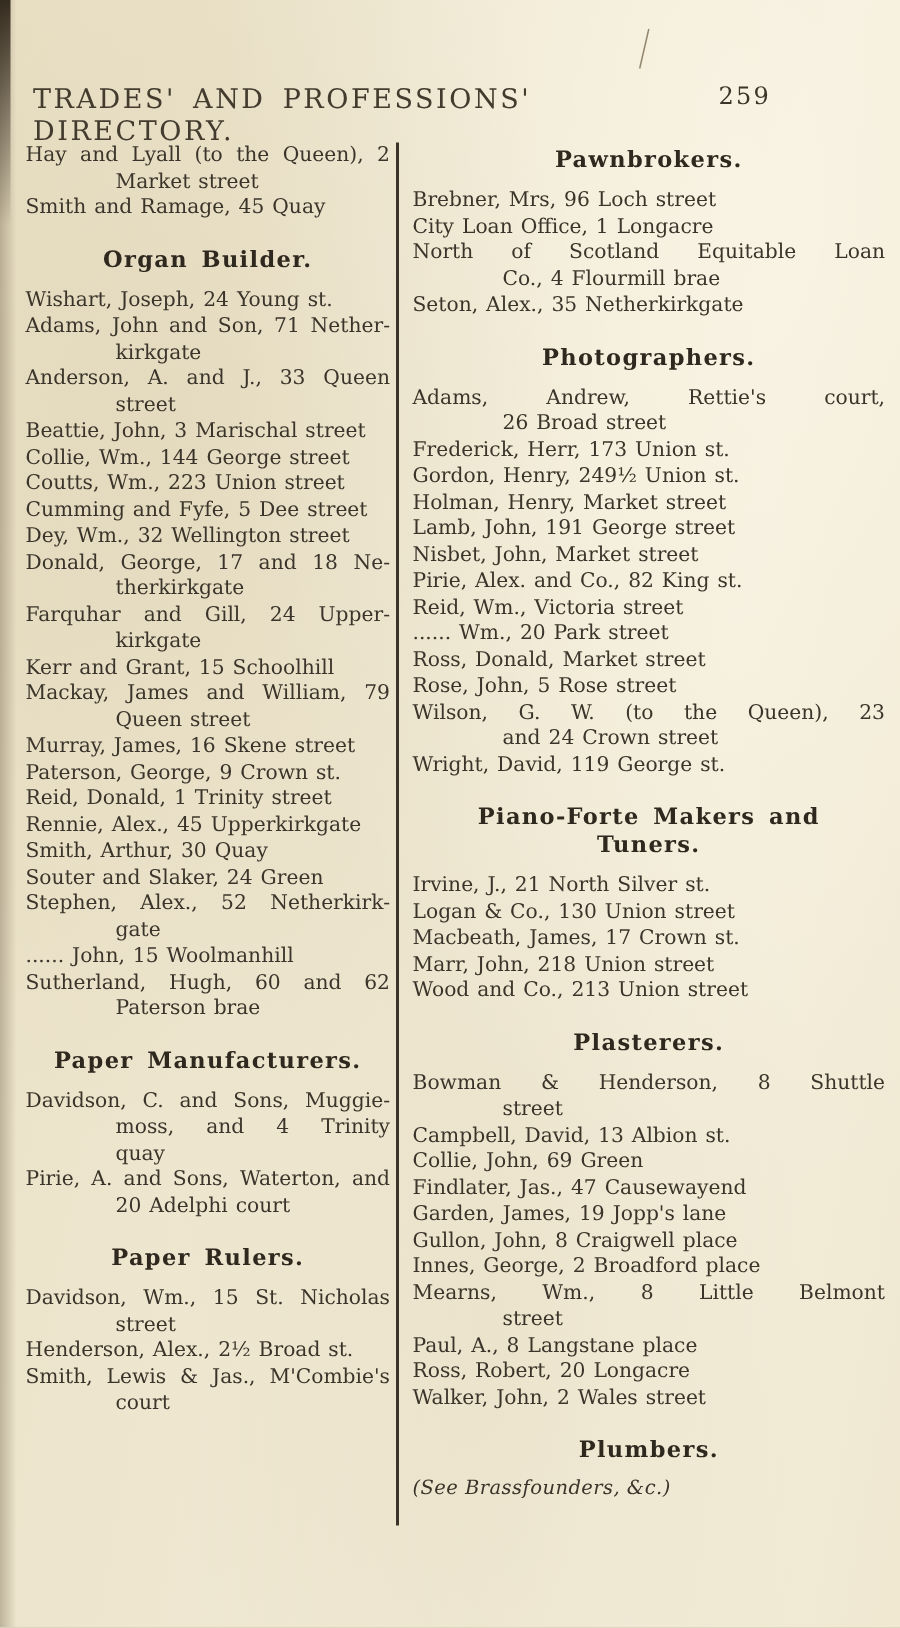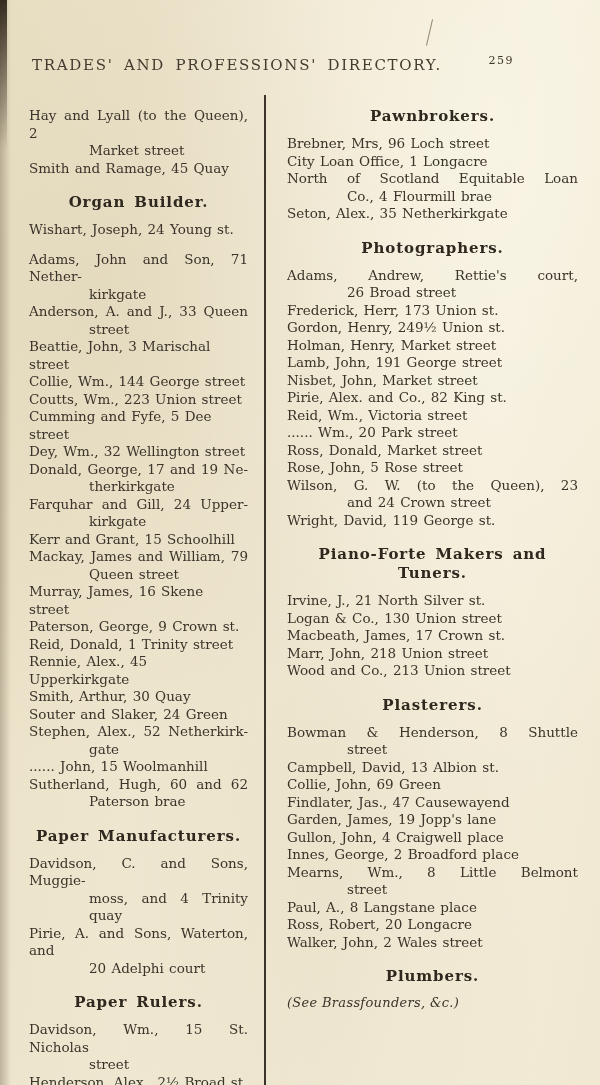--- a/index.html
+++ b/index.html
@@ -27,38 +27,38 @@
     background: linear-gradient(to bottom, rgba(40,31,20,0.92), rgba(40,31,20,0));
     pointer-events: none;
   }
   .scan-mark {
     position: absolute; left: 429px; top: 19px; width: 1px; height: 27px;
     background: #92866c; transform: rotate(13deg);
   }
   
   .page-header { position: relative; height: 26px; margin-top: 56px; }
   .header-title {
-    position: absolute; left: 22px; width: 420px; text-align: right;
-    font-size: 15px; letter-spacing: 1.7px; word-spacing: 4px; color: #433b2e;
+    position: absolute; left: 22px; width: 420px; text-align: left;
+    font-size: 18px; letter-spacing: 1.7px; word-spacing: 4px; color: #433b2e;
   }
   .page-number {
     position: absolute; right: 86px; top: -2px;
-    font-size: 11px; letter-spacing: 1.5px; color: #3c352a;
+    font-size: 16px; letter-spacing: 1.5px; color: #3c352a;
   }
   
   .columns {
     display: flex; align-items: stretch;
     margin: 13px 10px 0 17px;
     min-height: 922px;
   }
   .column-left  { flex: none; width: 243px; }
   .col-divider  { flex: none; width: 2px; background: #3a342a; margin-left: 4px; }
   .column-right { flex: 1; padding-left: 9px; min-width: 0; }
 
-  .dir-section { margin: 12px; }
+  .dir-section { margin: 0; }
   .section-heading {
     margin: 16px 0 9px; text-align: center; white-space: pre-line;
     font-size: 15px; line-height: 19px; font-weight: bold;
     letter-spacing: 0.9px; word-spacing: 3px; color: #2e281e;
   }
   .dir-section:first-child > .section-heading { margin-top: 2px; }
   .entry { margin: 0; }
   .entry-line {
     font-size: 13.5px; line-height: 17.5px; color: var(--ink, #3b342a);
     word-spacing: 1px;
@@ -118,21 +118,21 @@
           <div class="entry">
             <div class="entry-line">Coutts, Wm., 223 Union street</div>
           </div>
           <div class="entry">
             <div class="entry-line">Cumming and Fyfe, 5 Dee street</div>
           </div>
           <div class="entry">
             <div class="entry-line">Dey, Wm., 32 Wellington street</div>
           </div>
           <div class="entry">
-            <div class="entry-line just">Donald, George, 17 and 19 Ne-</div>
+            <div class="entry-line just">Donald, George, 17 and 18 Ne-</div>
             <div class="entry-line cont">therkirkgate</div>
           </div>
           <div class="entry">
             <div class="entry-line just">Farquhar and Gill, 24 Upper-</div>
             <div class="entry-line cont">kirkgate</div>
           </div>
           <div class="entry">
             <div class="entry-line">Kerr and Grant, 15 Schoolhill</div>
           </div>
           <div class="entry">
@@ -289,21 +289,21 @@
           <div class="entry">
             <div class="entry-line">Collie, John, 69 Green</div>
           </div>
           <div class="entry">
             <div class="entry-line">Findlater, Jas., 47 Causewayend</div>
           </div>
           <div class="entry">
             <div class="entry-line">Garden, James, 19 Jopp's lane</div>
           </div>
           <div class="entry">
-            <div class="entry-line">Gullon, John, 4 Craigwell place</div>
+            <div class="entry-line">Gullon, John, 8 Craigwell place</div>
           </div>
           <div class="entry">
             <div class="entry-line">Innes, George, 2 Broadford place</div>
           </div>
           <div class="entry">
             <div class="entry-line just">Mearns, Wm., 8 Little Belmont</div>
             <div class="entry-line cont">street</div>
           </div>
           <div class="entry">
             <div class="entry-line">Paul, A., 8 Langstane place</div>

